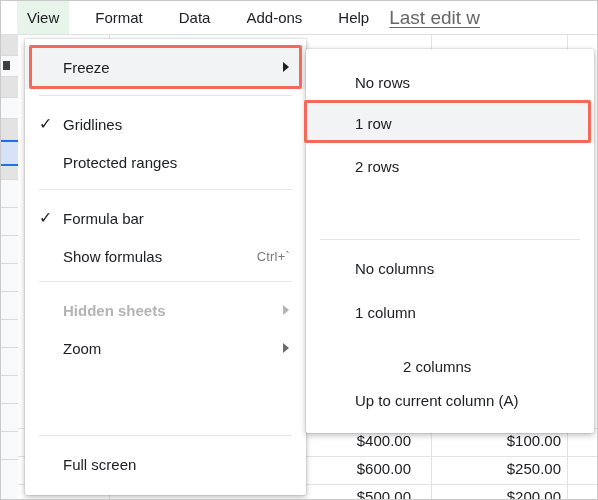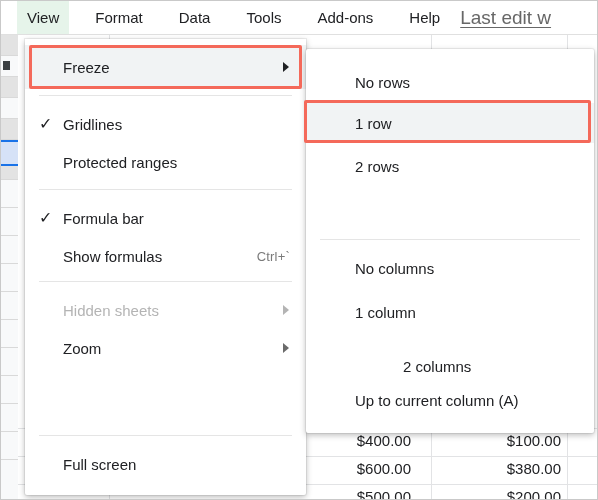--- a/index.html
+++ b/index.html
@@ -272,33 +272,32 @@
     <div class="gridline-v" style="left:430px;"></div>
     <div class="gridline-v" style="left:566px;"></div>
 
     <div class="gridline-h" style="top:393px;"></div>
     <div class="gridline-h" style="top:421px;"></div>
     <div class="gridline-h" style="top:449px;"></div>
 
     <div class="cell-val" style="left:290px;top:397px;width:120px;">$400.00</div>
     <div class="cell-val" style="left:440px;top:397px;width:120px;">$100.00</div>
     <div class="cell-val" style="left:290px;top:425px;width:120px;">$600.00</div>
-    <div class="cell-val" style="left:440px;top:425px;width:120px;">$380.00</div>
+    <div class="cell-val" style="left:440px;top:425px;width:120px;">$250.00</div>
     <div class="cell-val" style="left:290px;top:453px;width:120px;">$500.00</div>
     <div class="cell-val" style="left:440px;top:453px;width:120px;">$200.00</div>
 
     <div id="right-marker"></div>
     <div id="right-marker-dot"></div>
   </div>
 
   <div id="menubar">
     <div class="mb-item active">View</div>
     <div class="mb-item">Format</div>
     <div class="mb-item">Data</div>
-    <div class="mb-item">Tools</div>
     <div class="mb-item">Add-ons</div>
     <div class="mb-item">Help</div>
     <div id="mb-lastedit">Last edit w</div>
   </div>
 
   <div id="menu-main">
 
     <div class="mi hl" style="top:6px;height:44px;">
       <span class="label">Freeze</span>
       <span class="caret"></span>
@@ -322,21 +321,21 @@
       <span class="label">Formula bar</span>
     </div>
 
     <div class="mi" style="top:198px;height:38px;">
       <span class="label">Show formulas</span>
       <span class="accel">Ctrl+`</span>
     </div>
 
     <div class="sep" style="top:242px;"></div>
 
-    <div class="mi disabled" style="top:252px;height:38px;">
+    <div class="mi disabled" style="top:252px;height:38px;font-weight:bold;">
       <span class="label">Hidden sheets</span>
       <span class="caret"></span>
     </div>
 
     <div class="mi grey-caret" style="top:290px;height:38px;">
       <span class="label">Zoom</span>
       <span class="caret"></span>
     </div>
 
     <div class="sep" style="top:396px;"></div>

